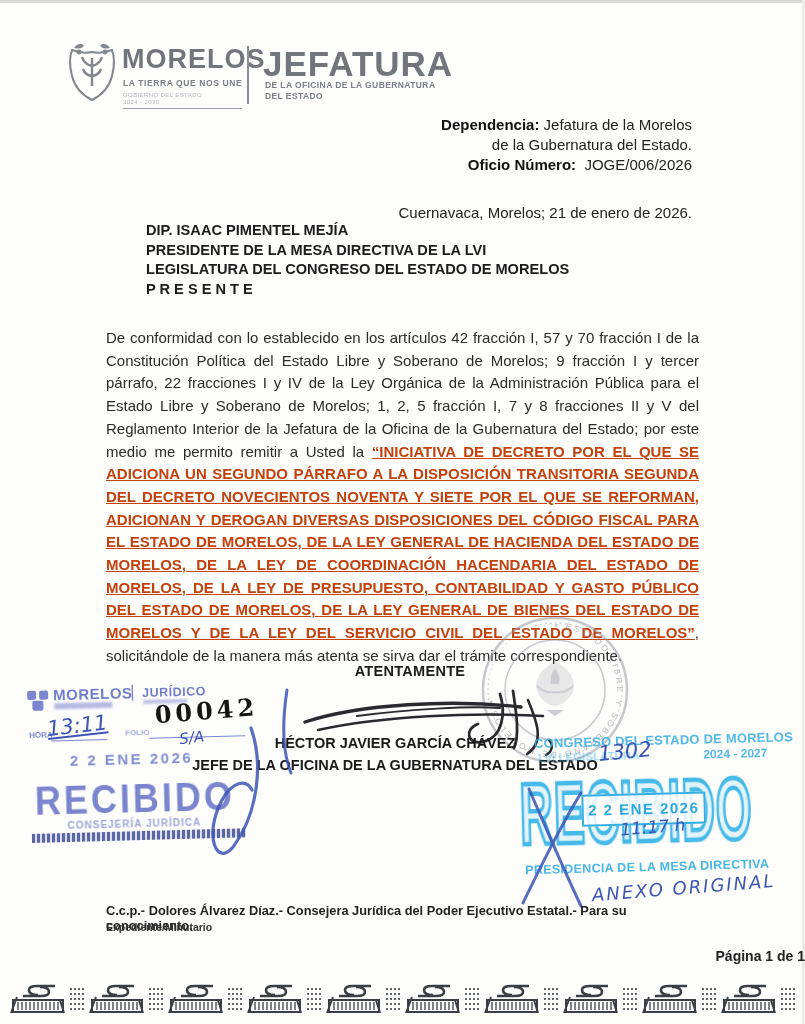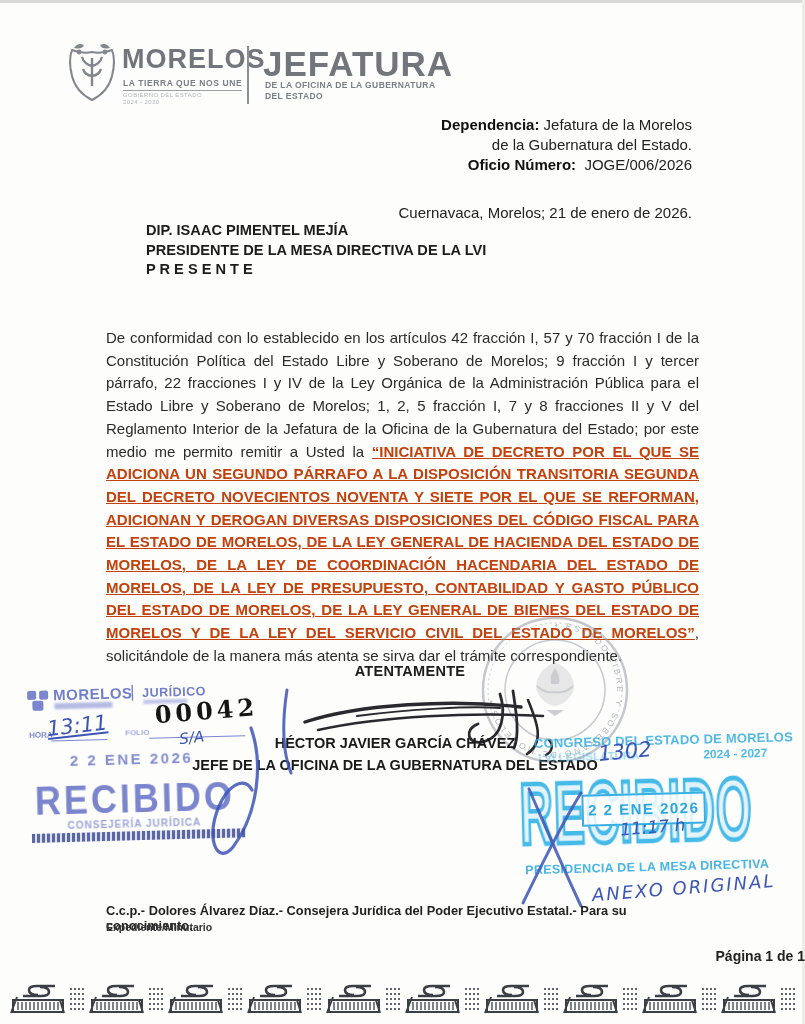--- a/index.html
+++ b/index.html
@@ -7,21 +7,21 @@
     position:relative;width:805px;height:1024px;overflow:hidden;
     background:#fdfdfc;font-family:"Liberation Sans",sans-serif;color:#2d2d2d;
   }
   .scan-edge-top{position:absolute;left:0;top:0;width:100%;height:3px;background:#dadad8;}
   .scan-edge-right{position:absolute;right:0;top:0;width:3px;height:100%;background:#ecece9;}
 
   
   .crest{position:absolute;left:66px;top:40px;}
   .brand{position:absolute;left:122px;top:44px;font-size:27px;font-weight:700;color:#72767c;letter-spacing:1px;}
   .brand-tagline{position:absolute;left:123px;top:78px;font-size:8.5px;font-weight:700;color:#7a7e85;
-    letter-spacing:.6px;border-bottom:1px solid #9aa0a6;padding-bottom:2px;}
+    letter-spacing:.6px;border-bottom:1px solid #9aa0a6;padding-bottom:20px;}
   .brand-sub{position:absolute;left:123px;font-size:6px;color:#b0b4ba;letter-spacing:.4px;}
   .hdr-divider{position:absolute;left:247px;top:46px;width:2px;height:58px;background:#8a8f96;}
   .office{position:absolute;left:263px;top:44px;font-size:35px;font-weight:700;color:#72767c;letter-spacing:1px;}
   .office-sub{position:absolute;left:265px;top:80px;width:175px;font-size:8.5px;font-weight:700;color:#7a7e85;letter-spacing:.4px;line-height:11px;}
 
   
   .meta{position:absolute;left:440px;top:115px;width:252px;text-align:right;font-size:15px;line-height:20px;color:#222;}
   .meta b{color:#111;}
   .dateline{position:absolute;left:340px;top:204px;width:352px;text-align:right;font-size:15px;color:#222;}
 
@@ -111,20 +111,21 @@
   <div class="meta">
     <div><b>Dependencia:</b> <span>Jefatura de la Morelos</span></div>
     <div>de la Gubernatura del Estado.</div>
     <div><b>Oficio Número:</b>&nbsp; <span>JOGE/006/2026</span></div>
   </div>
   <div class="dateline">Cuernavaca, Morelos; 21 de enero de 2026.</div>
 
   <div class="addressee">
     <div>DIP. ISAAC PIMENTEL MEJÍA</div>
     <div>PRESIDENTE DE LA MESA DIRECTIVA DE LA LVI</div>
+    <div>LEGISLATURA DEL CONGRESO DEL ESTADO DE MORELOS</div>
     <div>P R E S E N T E</div>
   </div>
 
   <p class="bodytext p1"><span>De conformidad con lo establecido en los artículos 42 fracción I, 57 y 70 fracción I de la Constitución Política del Estado Libre y Soberano de Morelos; 9 fracción I y tercer párrafo, 22 fracciones I y IV de la Ley Orgánica de la Administración Pública para el Estado Libre y Soberano de Morelos; 1, 2, 5 fracción I, 7 y 8 fracciones II y V del Reglamento Interior de la Jefatura de la Oficina de la Gubernatura del Estado; por este medio me permito remitir a Usted la </span><b>“INICIATIVA DE DECRETO POR EL QUE SE ADICIONA UN SEGUNDO PÁRRAFO A LA DISPOSICIÓN TRANSITORIA SEGUNDA DEL DECRETO NOVECIENTOS NOVENTA Y SIETE POR EL QUE SE REFORMAN, ADICIONAN Y DEROGAN DIVERSAS DISPOSICIONES DEL CÓDIGO FISCAL PARA EL ESTADO DE MORELOS, DE LA LEY GENERAL DE HACIENDA DEL ESTADO DE MORELOS, DE LA LEY DE COORDINACIÓN HACENDARIA DEL ESTADO DE MORELOS, DE LA LEY DE PRESUPUESTO, CONTABILIDAD Y GASTO PÚBLICO DEL ESTADO DE MORELOS, DE LA LEY GENERAL DE BIENES DEL ESTADO DE MORELOS Y DE LA LEY DEL SERVICIO CIVIL DEL ESTADO DE MORELOS”</b><span>, solicitándole de la manera más atenta se sirva dar el trámite correspondiente.</span></p>
 
   <div class="salutation">ATENTAMENTE</div>
 
   <svg class="seal" width="178" height="168" viewBox="0 0 178 168">
     <defs>
       <path id="sealTextPath" d="M 89 22 a 62 62 0 1 1 -0.01 0"></path>

